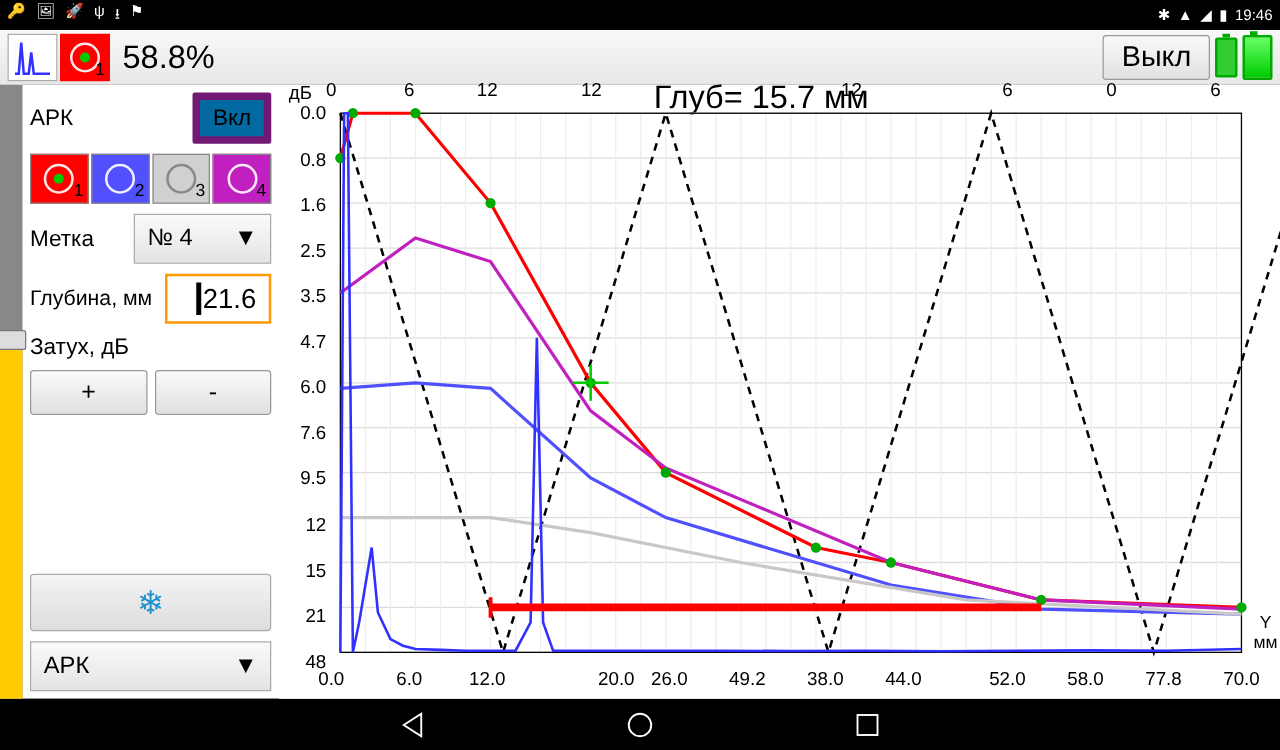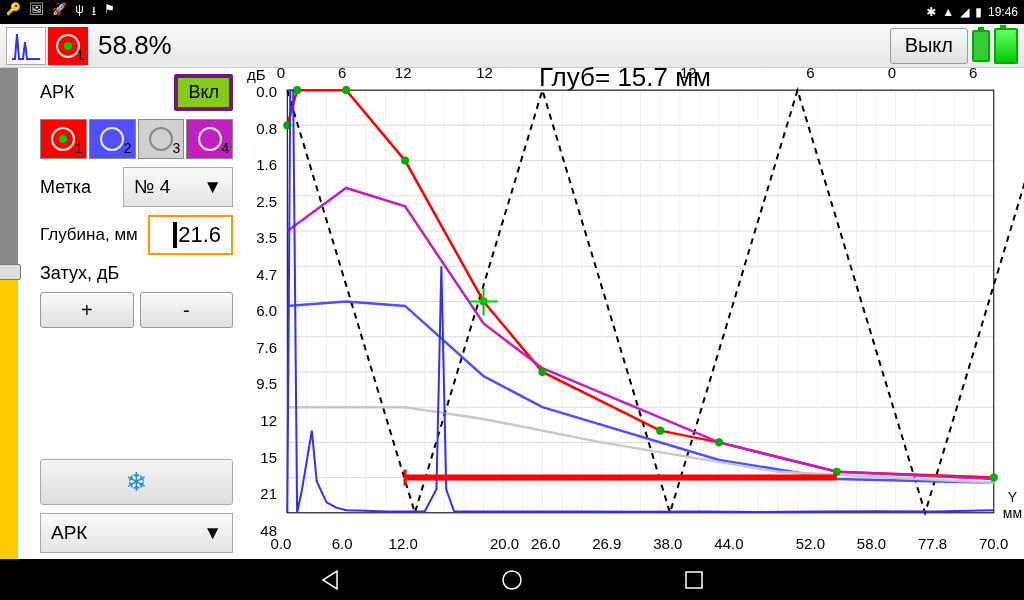--- a/index.html
+++ b/index.html
@@ -17,34 +17,34 @@
   .ascan-icon { display: inline-block; width: 30px; height: 28px; position: relative; }
   .channel-badge { width: 40px; height: 38px; display: flex; align-items: center; justify-content: center; color: #000; font-size: 16px; position: relative; }
   .ch-red { background: #ff0000; }
   .ch-blue { background: #5050ff; }
   .ch-gray { background: #d0d0d0; }
   .ch-magenta { background: #c020c0; }
   .ring { width: 24px; height: 24px; border-radius: 50%; border: 2px solid rgba(255,255,255,0.9); position: relative; display: flex; align-items: center; justify-content: center; }
   .ring .dot { width: 8px; height: 8px; border-radius: 50%; background: #0c0; }
   .percent { font-size: 26px; margin-left: 10px; font-weight: 400; }
   .top-right { margin-left: auto; display: flex; align-items: center; gap: 4px; }
-  .btn { height: 36px; padding: 0 14px; border: 1px solid #999; border-radius: 3px; background: linear-gradient(#fafafa,#e0e0e0); font-size: 20px; display: flex; align-items: center; justify-content: center; }
+  .btn { height: 36px; padding: 0 14px; border: 1px solid #999; border-radius: 3px; background: linear-gradient(#fafafa,#e0e0e0); font-size: 23px; display: flex; align-items: center; justify-content: center; }
   .battery { width: 18px; height: 32px; border: 2px solid #0a0; border-radius: 2px; position: relative; background: #3c3; }
   .battery::before { content:""; position:absolute; top:-5px; left:4px; width:6px; height:3px; background:#0a0; }
   .battery.big { width: 24px; height: 36px; background: linear-gradient(#6f6,#0c0); }
   
   .main { flex: 1; display: flex; }
   
   .side-gauge { width: 18px; background: #888; position: relative; }
   .side-gauge .fill { position:absolute; bottom:0; left:0; right:0; top: 42%; background: #ffcc00; }
   .side-gauge .knob { position:absolute; top:40%; left:-3px; right:-3px; height:16px; background:#ddd; border:1px solid #777; border-radius:2px;}
   
-  .panel { width: 205px; padding: 6px 6px; display: flex; flex-direction: column; gap: 8px; font-size: 18px; margin-left: 16px; }
+  .panel { width: 205px; padding: 6px 6px; display: flex; flex-direction: column; gap: 8px; font-size: 18px; }
   .panel-row { display: flex; align-items: center; justify-content: space-between; }
-  .chip-on { background: #84cc16; border: 4px solid #701a75; padding: 4px 10px; border-radius: 2px; }
+  .chip-on { background: #0369a1; border: 6px solid #701a75; padding: 4px 10px; border-radius: 2px; }
   .ch-row { display: flex; gap: 2px; }
   .ch-row .channel-badge { width: 48px; height: 40px; border: 1px solid #888;}
   .ch-row .num { position:absolute; right:3px; bottom:2px; font-size:14px; color:#000;}
   .select { height: 40px; border:1px solid #aaa; background: linear-gradient(#fafafa,#e4e4e4); display:flex; align-items:center; padding:0 10px; justify-content:space-between; min-width:110px; font-size:19px;}
   .input-box { height: 40px; border: 2px solid #ff9900; background:#fff; display:flex; align-items:center; padding:0 10px; min-width:85px; justify-content:flex-end; font-size:22px;}
   .num-box { height: 38px; background:#fff; display:flex; align-items:center; padding:0 10px; min-width:85px; justify-content:flex-end; font-size:22px;}
   .pm-row { display:flex; gap:6px;}
   .pm-row .btn { flex:1; font-size:20px;}
   .freeze-btn { height: 46px; border:1px solid #aaa; border-radius:3px; background:linear-gradient(#f4f4f4,#ddd); display:flex; align-items:center; justify-content:center; margin-top: auto;}
   .snow { color:#2090d0; font-size:26px;}
@@ -267,21 +267,21 @@
           <div style="top: 79.1489%;">15</div>
           <div style="top: 86.5957%;">21</div>
           <div style="top: 94.0426%;">48</div>
         </div>
       <div class="x-ticks" id="x-ticks">
           <div style="left: 0%;">0.0</div>
           <div style="left: 8.33333%;">6.0</div>
           <div style="left: 16.6667%;">12.0</div>
           <div style="left: 27.7778%; margin-left: 20px;">20.0</div>
           <div style="left: 36.1111%;">26.0</div>
-          <div style="left: 44.4444%;">26.9</div>
+          <div style="left: 44.4444%;">49.2</div>
           <div style="left: 52.7778%;">38.0</div>
           <div style="left: 61.1111%;">44.0</div>
           <div style="left: 72.2222%;">52.0</div>
           <div style="left: 80.5556%;">58.0</div>
           <div style="left: 88.8889%;">77.8</div>
           <div style="left: 97.2222%;">70.0</div>
         </div>
       <div class="ylab-r">Y<br><span>мм</span></div>
     </div>
   </div>

